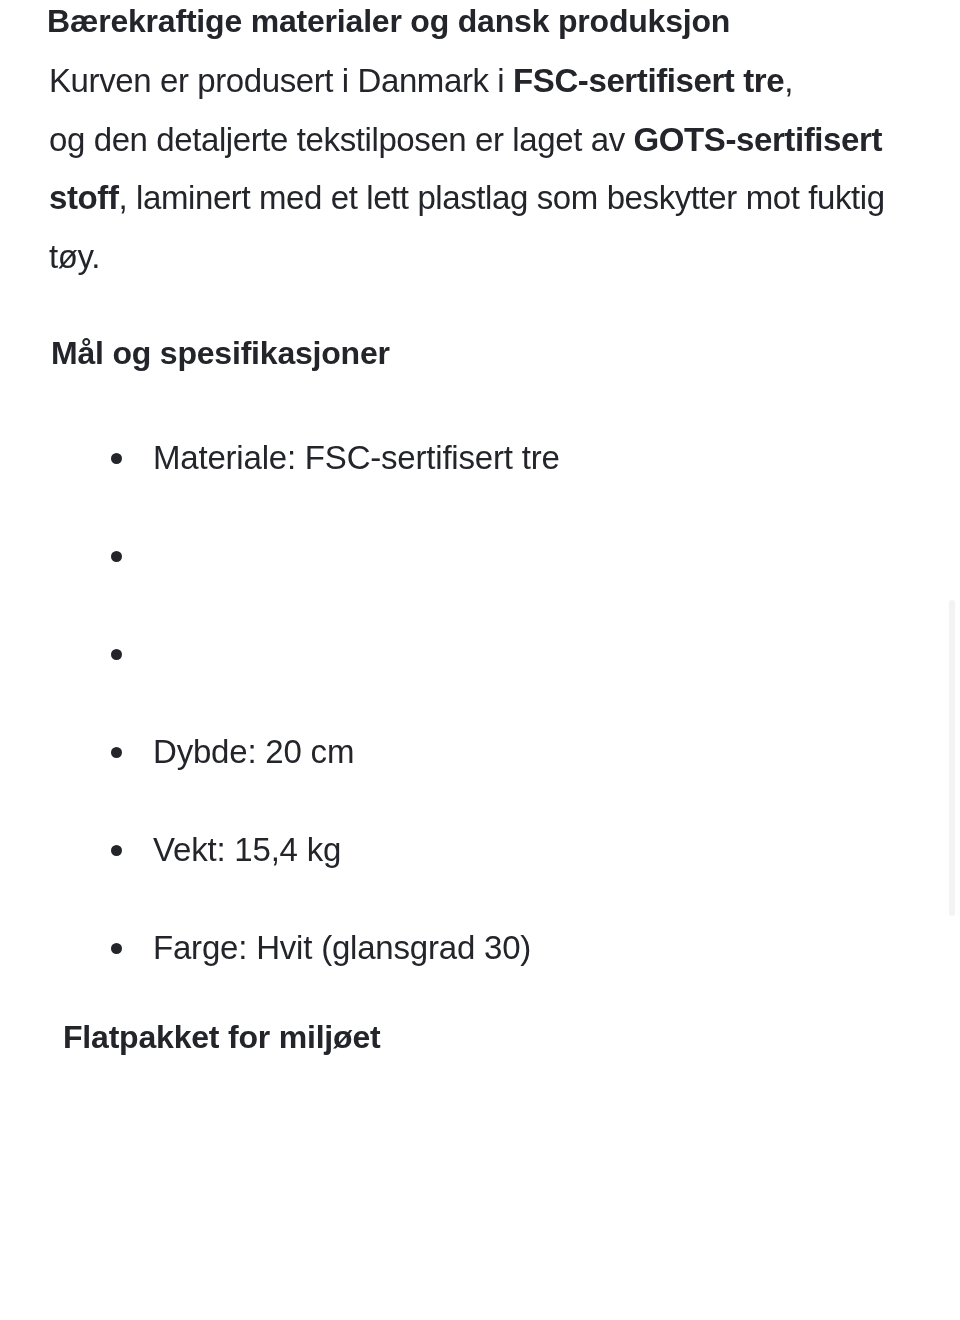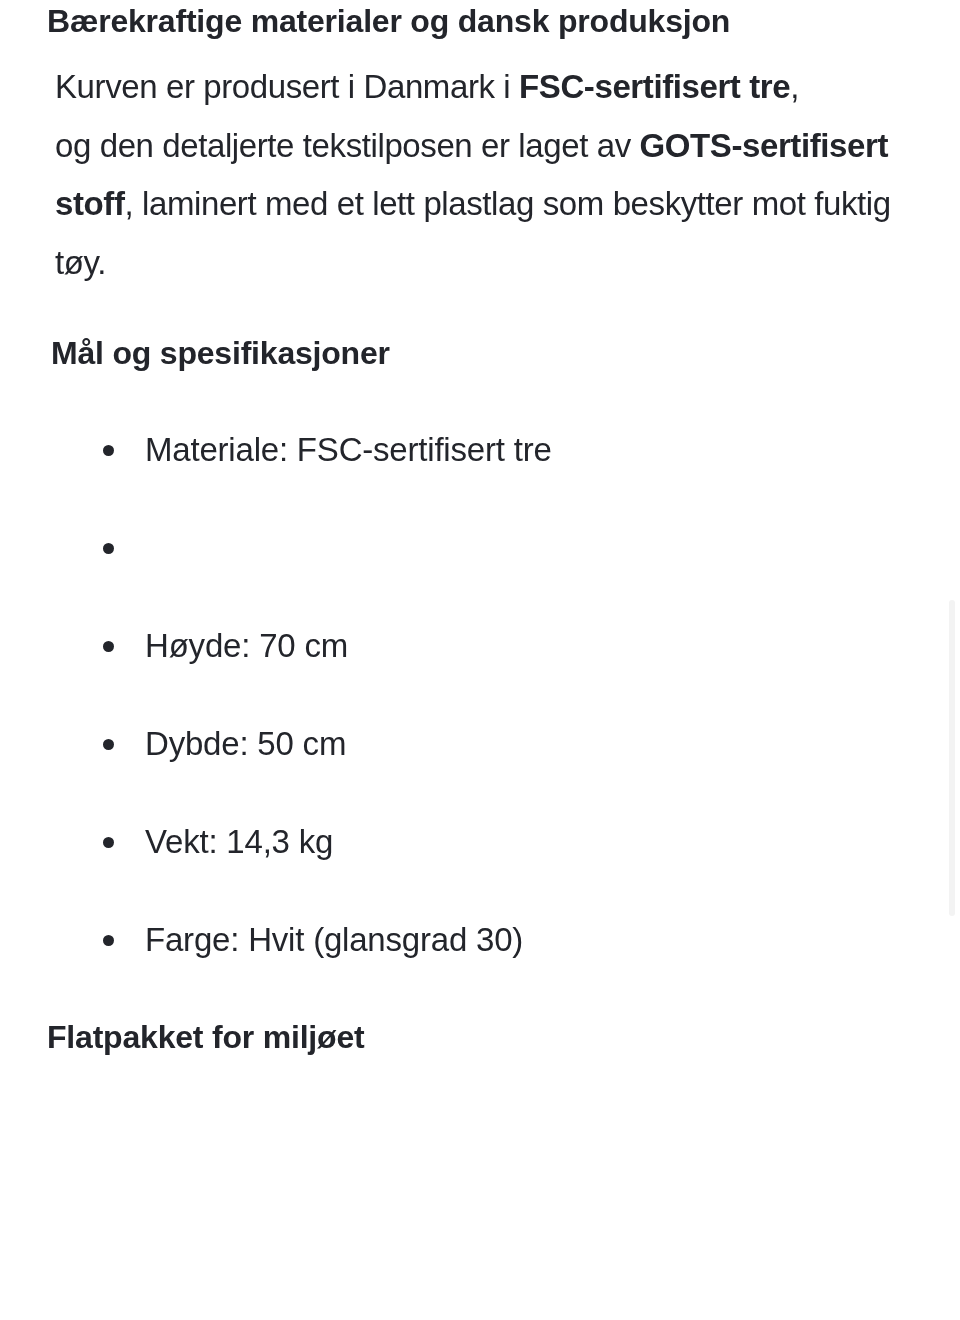--- a/index.html
+++ b/index.html
@@ -22,56 +22,56 @@
       width: 870px;
     }
     .section-title {
       margin: 0;
       font-size: 32px;
       font-weight: 700;
       line-height: 58px;
       letter-spacing: -0.2px;
     }
     .para {
-      margin: 8px;
+      margin: 2px;
       font-size: 33px;
       font-weight: 400;
       line-height: 58.5px;
       letter-spacing: -0.4px;
     }
     .para b { font-weight: 700; }
 
     #sec1 { position: absolute; top: -8px; left: 0; }
     #sec2-title { position: absolute; top: 324px; left: 4px; }
     #spec-list {
       position: absolute;
       top: 420px;
       left: 0;
-      margin: 0;
+      margin: 8px;
       padding: 0;
       list-style: none;
     }
     .spec-item {
       position: relative;
       height: 98px;
       font-size: 33px;
       line-height: 60px;
       padding-left: 98px;
       letter-spacing: -0.2px;
     }
     .bullet {
       position: absolute;
       left: 56px;
       top: 25px;
       width: 11px;
       height: 11px;
       border-radius: 50%;
       background: #23252b;
     }
-    #sec3 { position: absolute; top: 1008px; left: 0; }
+    #sec3 { position: absolute; top: 1008px; left: 16px; }
 
     .scrollbar-thumb {
       position: absolute;
       right: 5px;
       top: 600px;
       width: 6px;
       height: 316px;
       border-radius: 3px;
       background: #f3f3f3;
     }
@@ -84,23 +84,23 @@
   <div id="sec1">
     <h2 class="section-title">Bærekraftige materialer og dansk produksjon</h2>
     <p class="para"><span>Kurven er produsert i Danmark i </span><b>FSC-sertifisert tre</b><span>,</span><br><span>og den detaljerte tekstilposen er laget av </span><b>GOTS-sertifisert stoff</b><span>, laminert med et lett plastlag som beskytter mot fuktig tøy.</span></p>
   </div>
 
   <h2 id="sec2-title" class="section-title">Mål og spesifikasjoner</h2>
 
   <ul id="spec-list">
     <li class="spec-item"><span class="bullet"></span><span>Materiale: FSC-sertifisert tre</span></li>
     <li class="spec-item"><span class="bullet"></span></li>
-    <li class="spec-item"><span class="bullet"></span><span>Høyde: 70 cm</span></li>
-    <li class="spec-item"><span class="bullet"></span><span>Dybde: 50 cm</span></li>
-    <li class="spec-item"><span class="bullet"></span><span>Vekt: 14,3 kg</span></li>
+    <li class="spec-item"><span class="bullet"></span></li>
+    <li class="spec-item"><span class="bullet"></span><span>Dybde: 20 cm</span></li>
+    <li class="spec-item"><span class="bullet"></span><span>Vekt: 15,4 kg</span></li>
     <li class="spec-item"><span class="bullet"></span><span>Farge: Hvit (glansgrad 30)</span></li>
   </ul>
 
   <div id="sec3">
     <h2 class="section-title">Flatpakket for miljøet</h2>
   </div>
 
 </div>
 
 <div class="scrollbar-thumb"></div>

